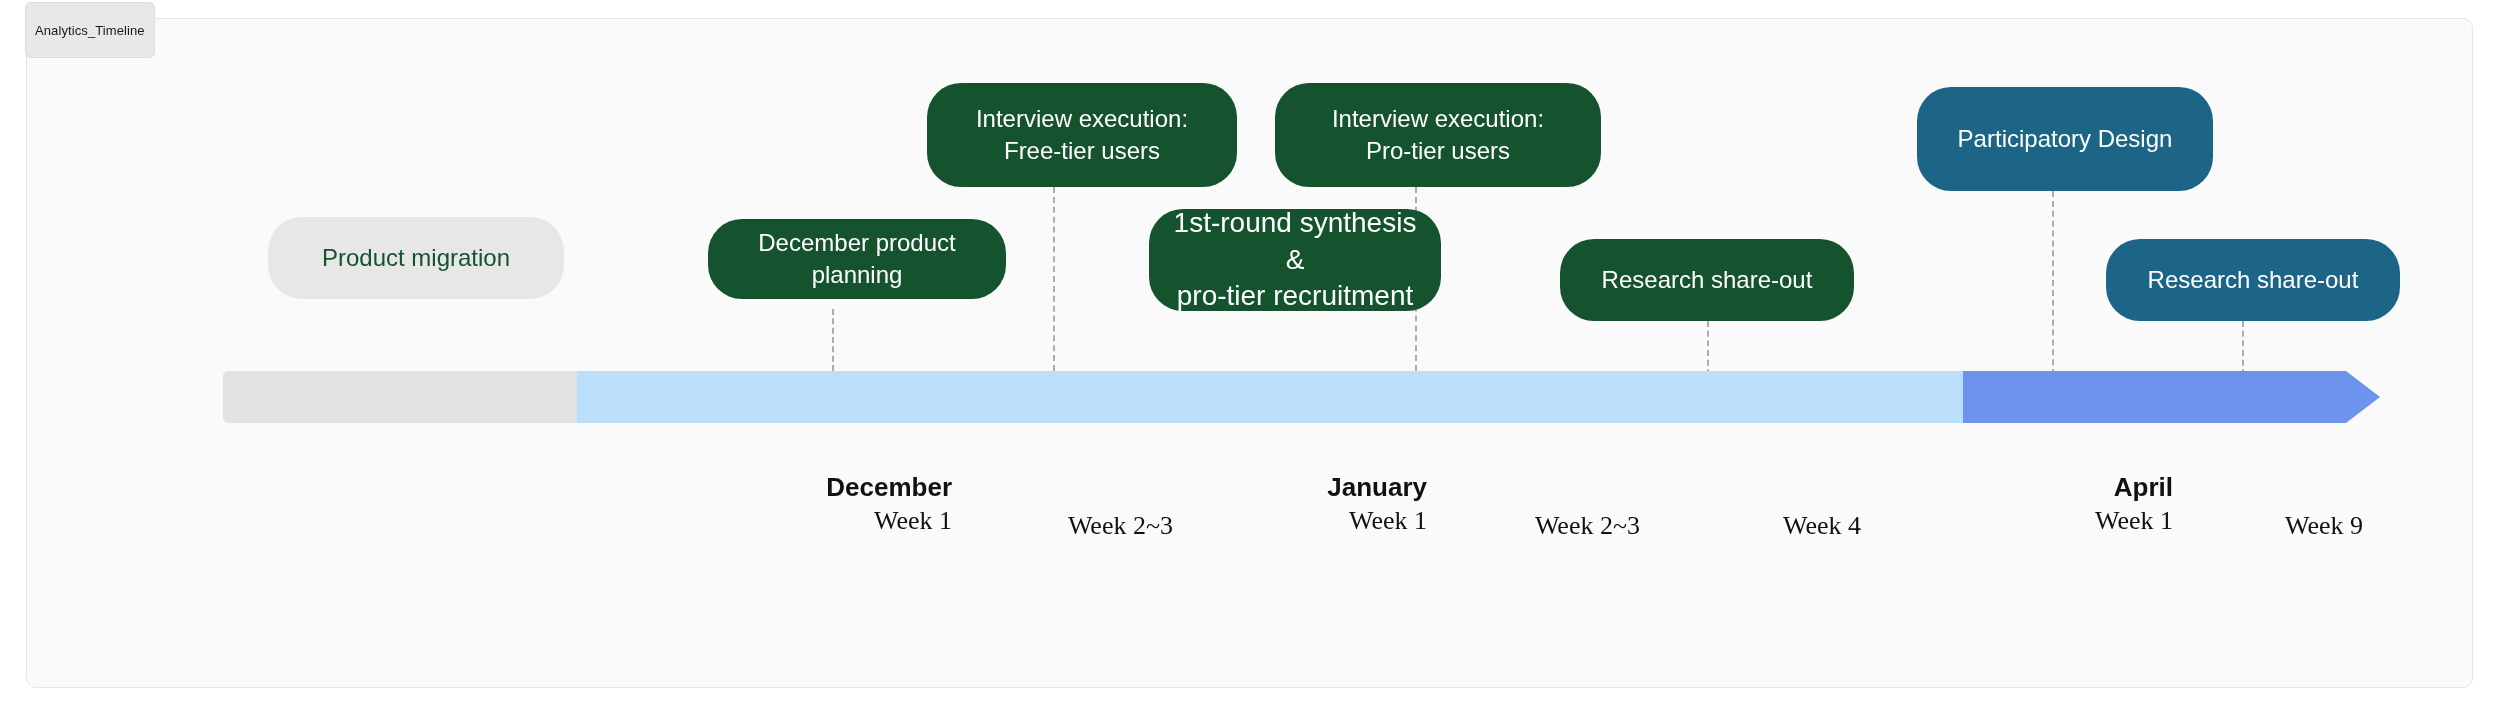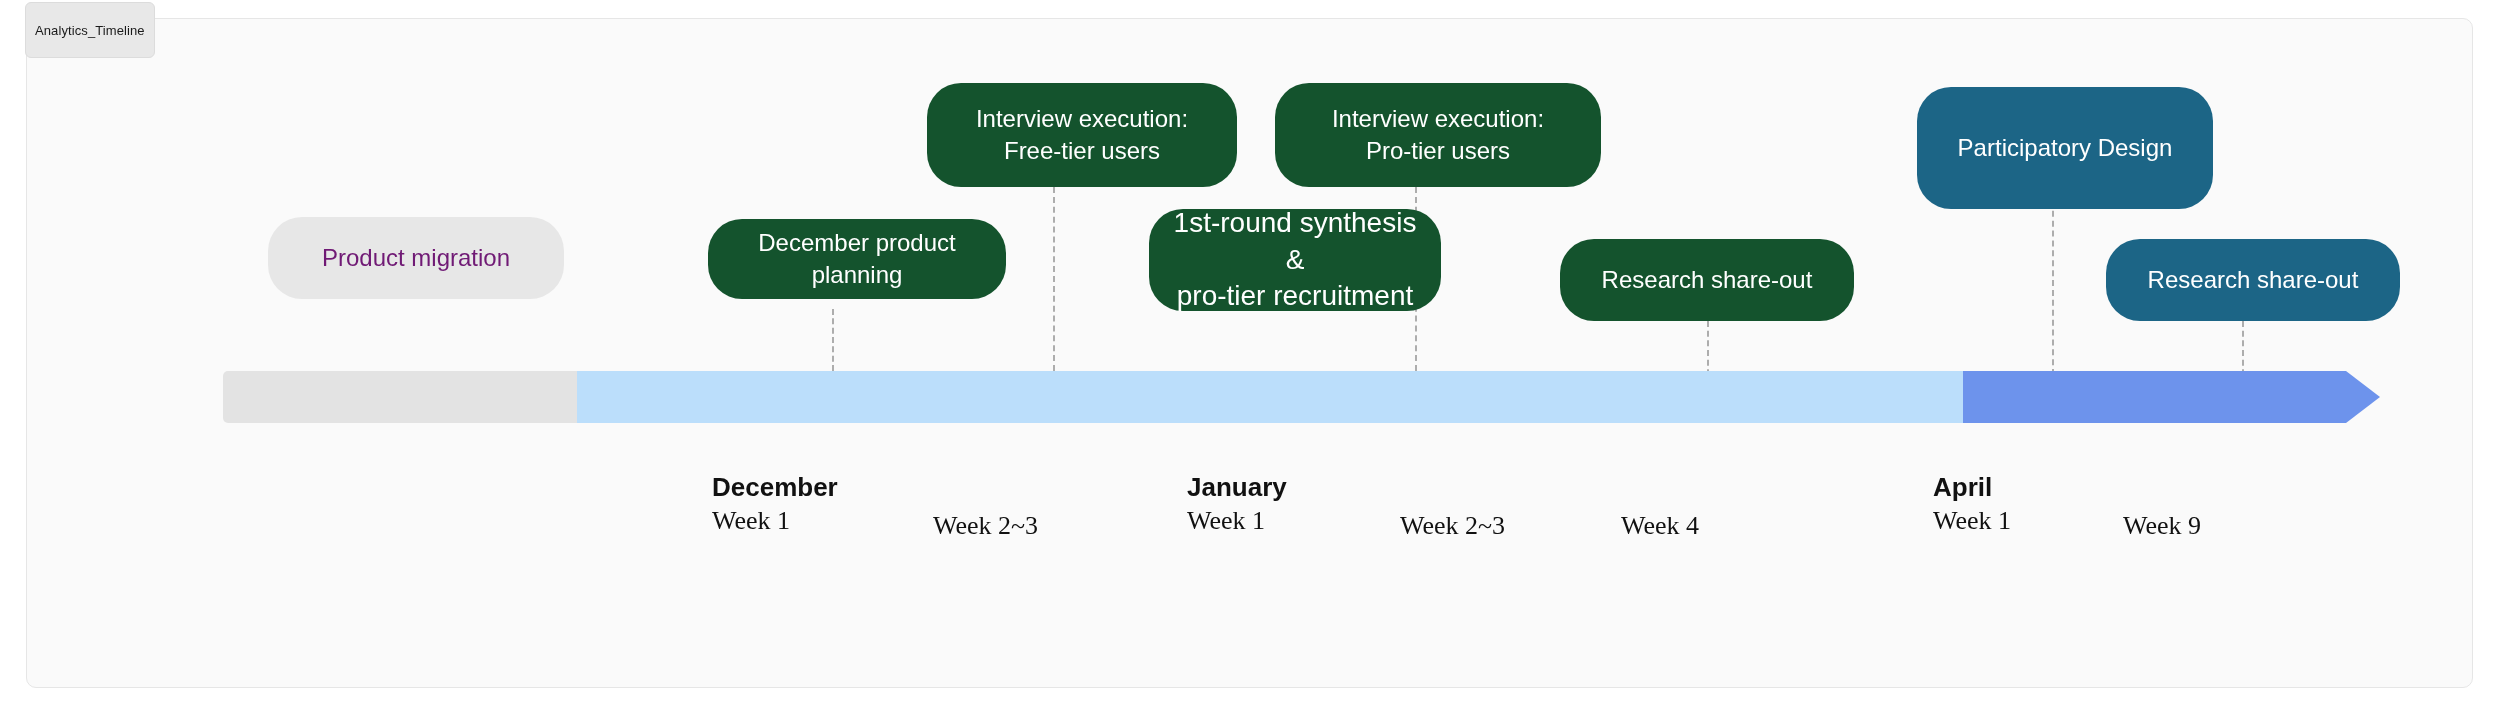--- a/index.html
+++ b/index.html
@@ -93,27 +93,27 @@
     border-radius: 34px;
     box-sizing: border-box;
     padding: 0 22px;
     z-index: 3;
     line-height: 1.32;
   }
   .pill-label {
     display: block;
     white-space: pre-line;
   }
-  .pill.tone-grey   { background: #e7e7e7; color: #701a75; }
+  .pill.tone-grey   { background: #e7e7e7; color: #14532d; }
   .pill.tone-blue   { background: #14532d; color: #ffffff; }
   .pill.tone-navy   { background: #1c6586; color: #ffffff; }
   
   .axis-label {
     position: absolute;
-    text-align: left;
+    text-align: right;
     z-index: 3;
   }
   .axis-month {
     display: block;
     font-family: "Liberation Sans", sans-serif;
     font-weight: bold;
     font-size: 26px;
     color: #111111;
     line-height: 1.25;
     white-space: nowrap;
@@ -173,21 +173,21 @@
 
       <div class="pill tone-blue" style="left:1248px; top:64px; width:326px; height:104px; font-size:24px;">
         <span class="pill-label">Interview execution:
 Pro-tier users</span>
       </div>
 
       <div class="pill tone-blue" style="left:1533px; top:220px; width:294px; height:82px; font-size:24px;">
         <span class="pill-label">Research share-out</span>
       </div>
 
-      <div class="pill tone-navy" style="left:1890px; top:68px; width:296px; height:122px; font-size:24px;">
+      <div class="pill tone-navy" style="left:1890px; top:68px; width:296px; height:104px; font-size:24px;">
         <span class="pill-label">Participatory Design</span>
       </div>
 
       <div class="pill tone-navy" style="left:2079px; top:220px; width:294px; height:82px; font-size:24px;">
         <span class="pill-label">Research share-out</span>
       </div>
 
       <div class="axis-label" style="left:685px; top:452px; width:240px;">
         <span class="axis-month">December</span>
         <span class="axis-week">Week 1</span>

